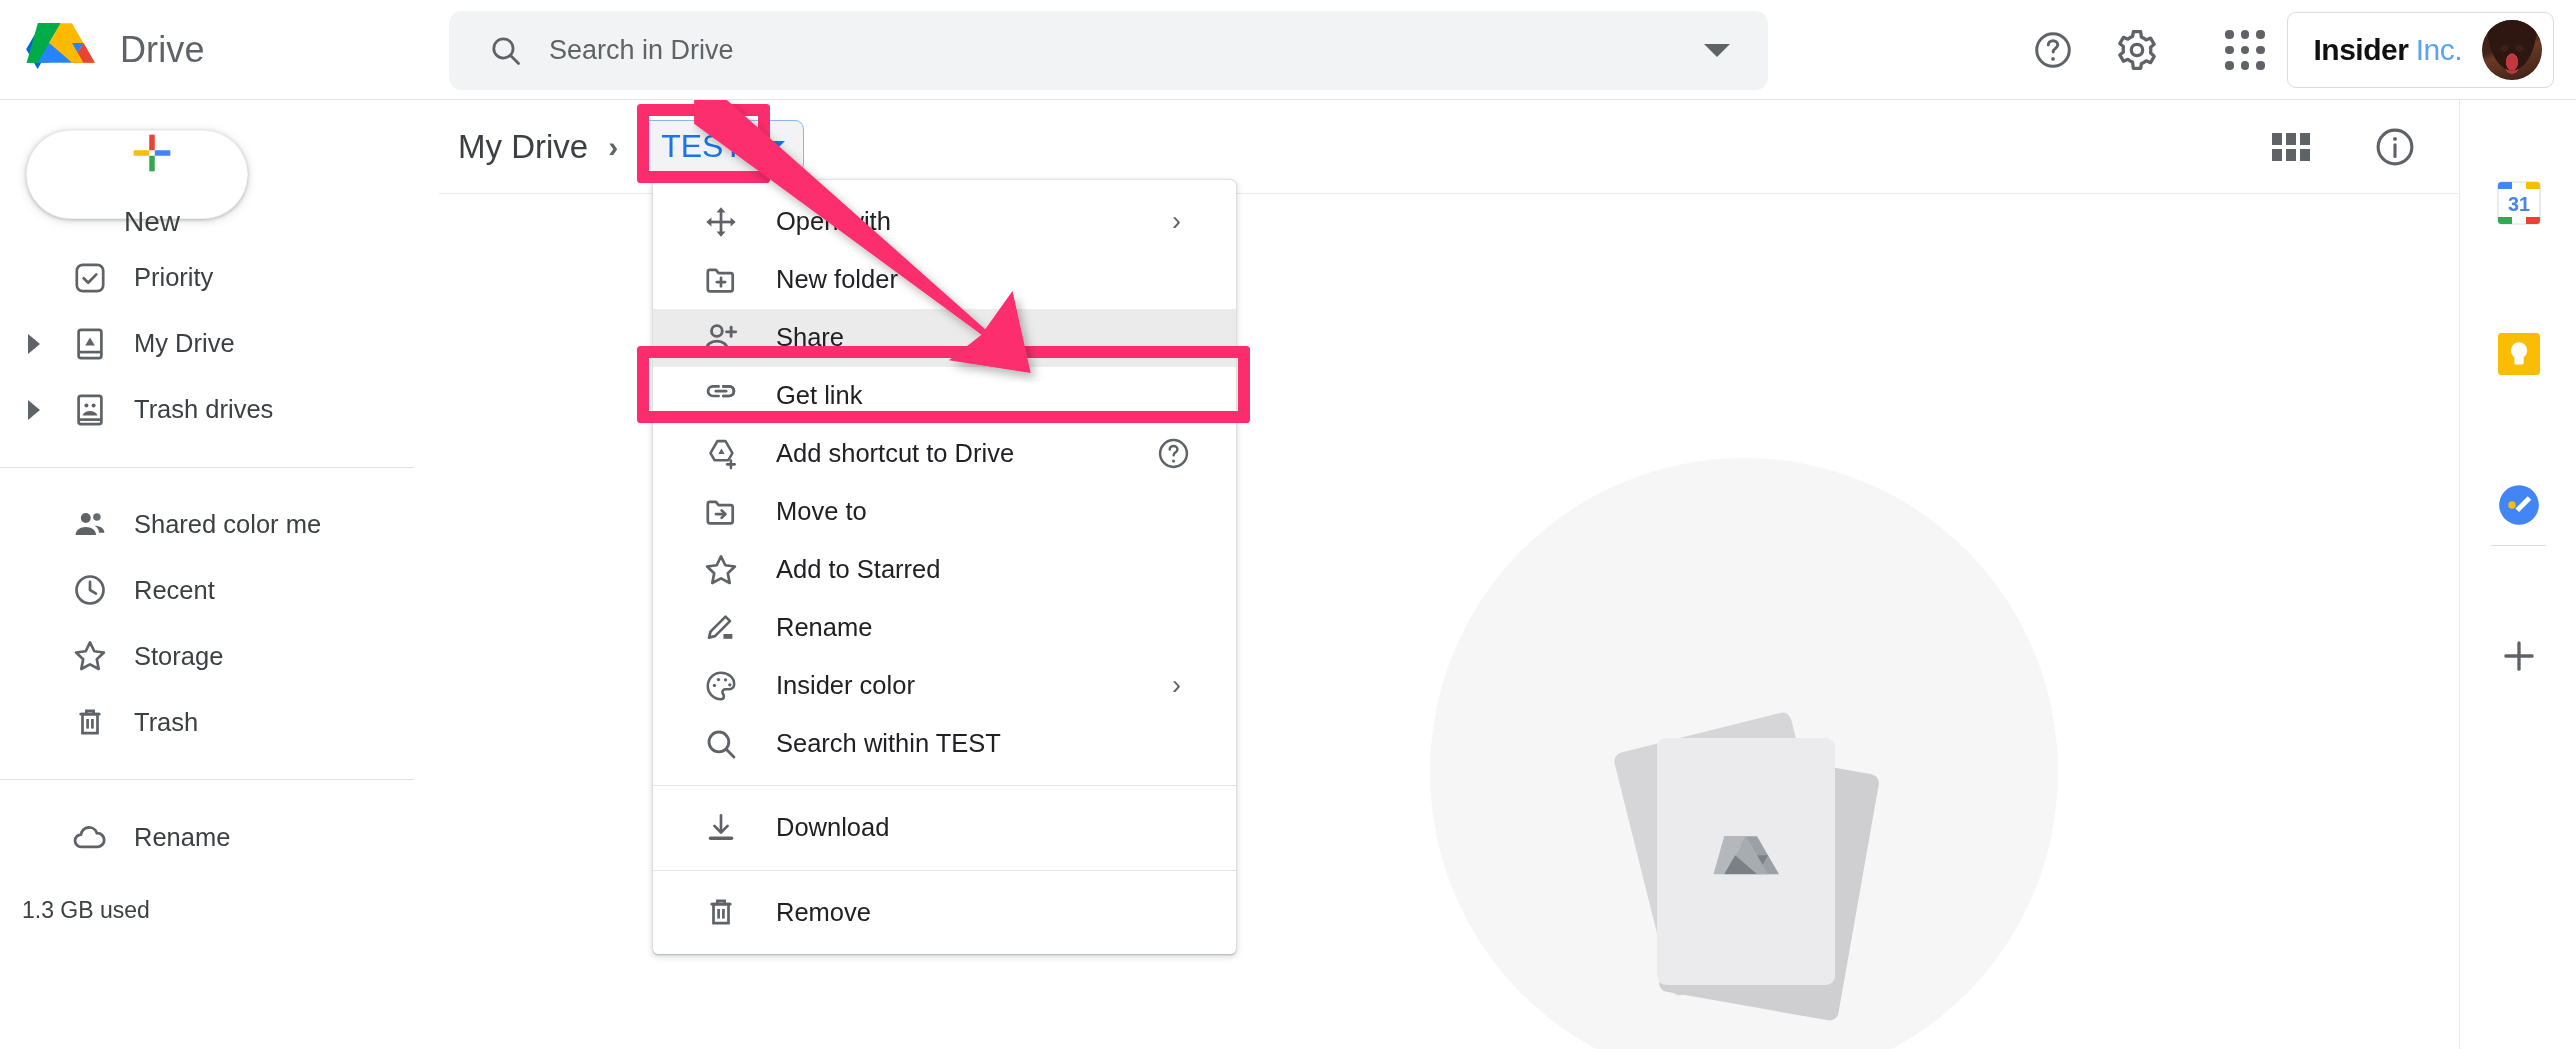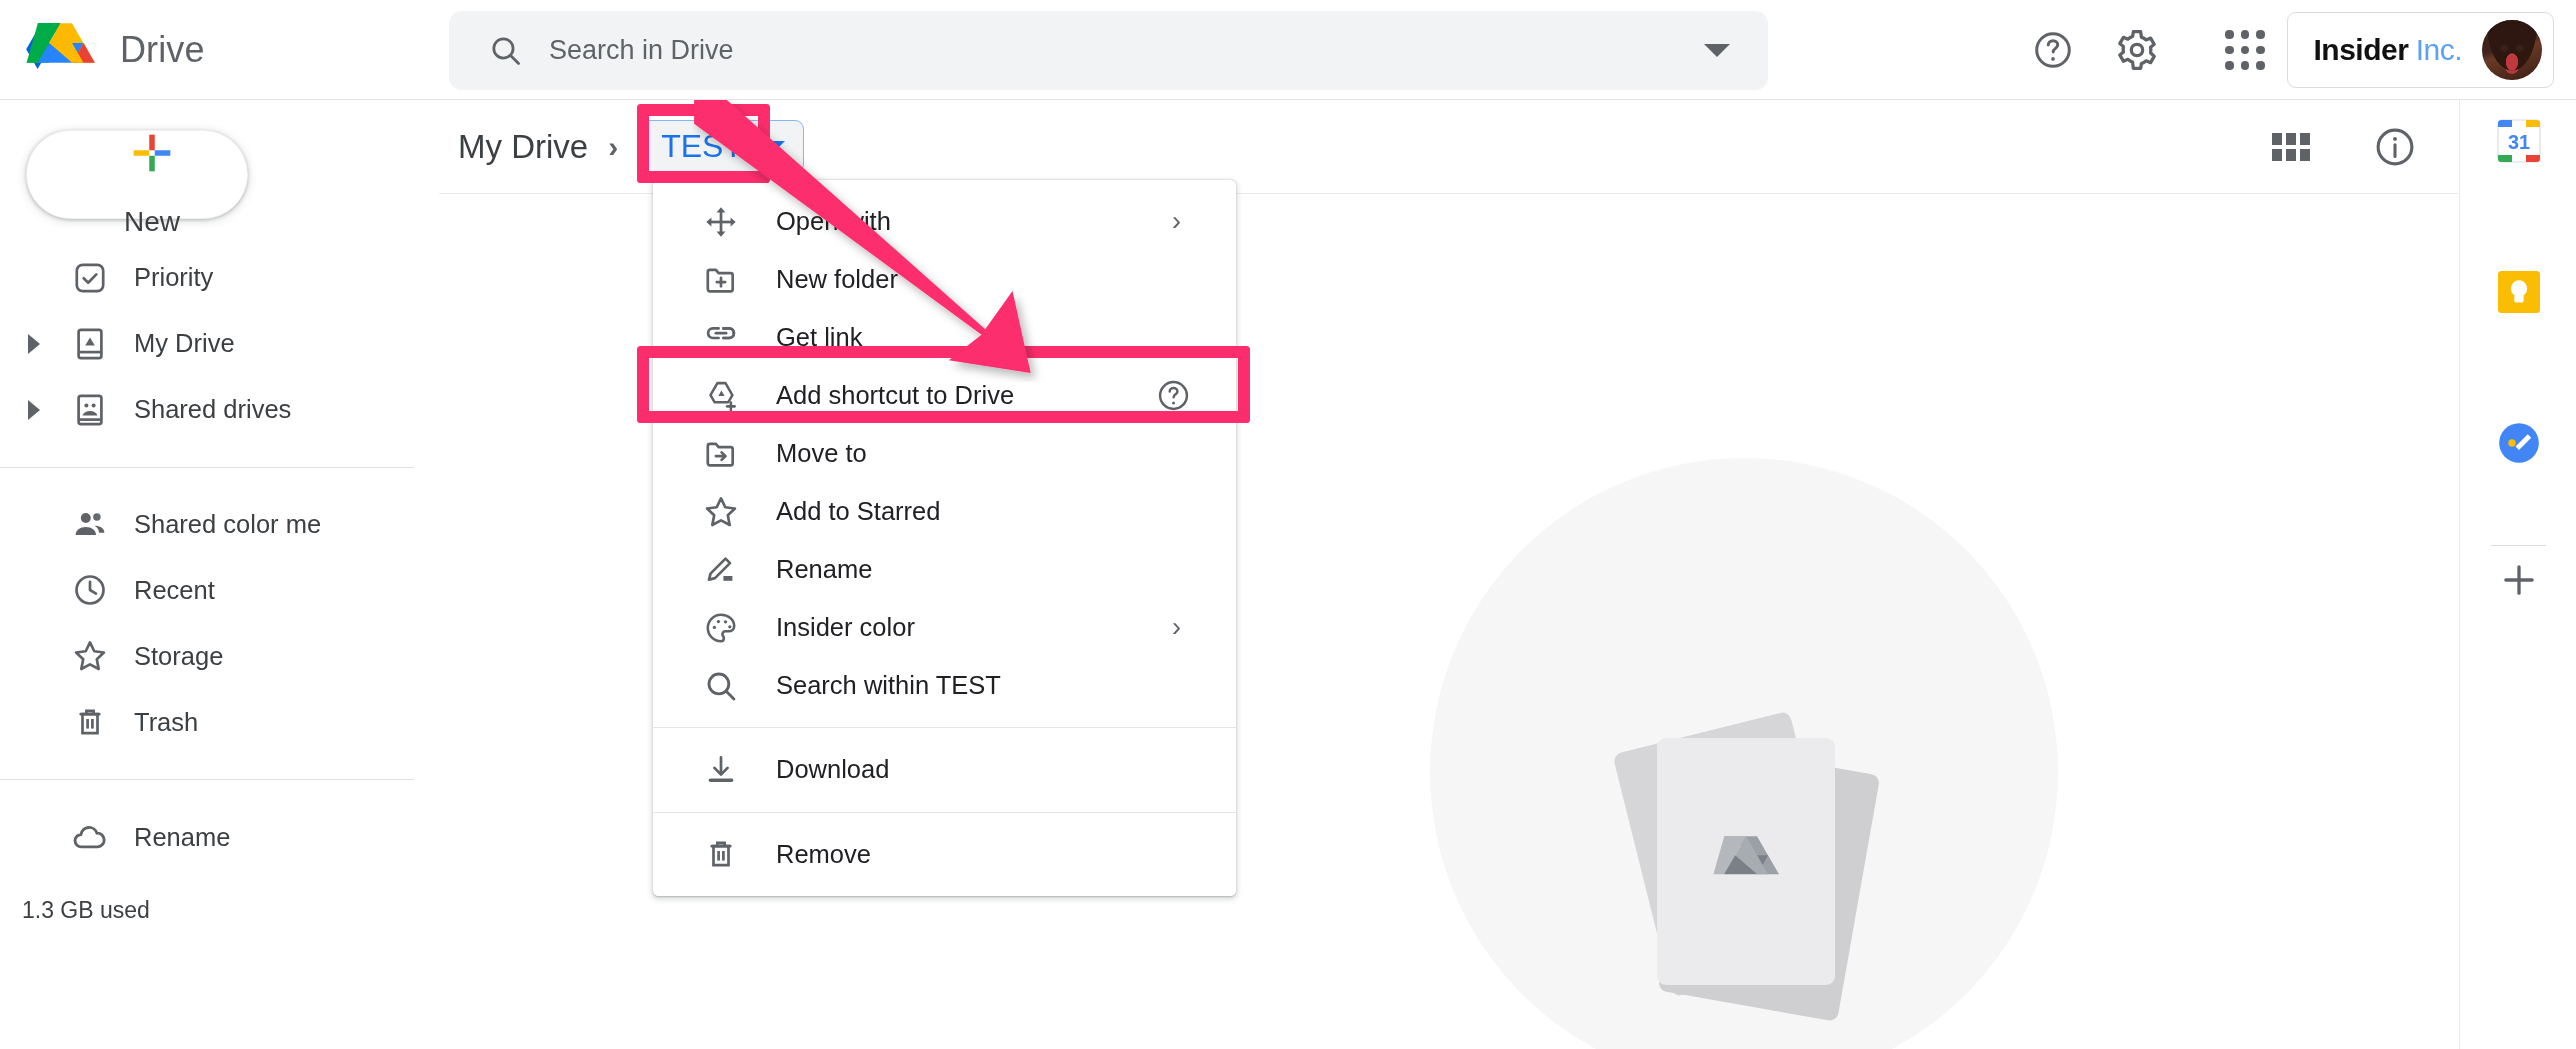--- a/index.html
+++ b/index.html
@@ -134,21 +134,21 @@
   }
   .ghost .p3 {
     position:absolute; left: 35px; top: 16.4px; width: 178px; height: 247px; border-radius: 9px;
     background:#ebebed;
     display:flex; align-items:center; justify-content:center;
   }
   .ghost-tri { width: 66px; height: 58px; }
 
   
   .rail { position:absolute; right:0; top:100px; width: 117px; height: 949px; background:#fff; border-left:0.9px solid #e8eaed; }
-  .rail-ico { width: 117px; height: 118px; display:flex; align-items:flex-start; justify-content:center; cursor:pointer; }
+  .rail-ico { width: 117px; height: 118px; display:flex; align-items:flex-end; justify-content:center; cursor:pointer; }
   .rail-div { width: 55px; height: 0.9px; background:#dadce0; margin: 12.7px auto; }
 
   
   .ctxmenu {
     position:absolute; left: 653px; top: 180px; width: 583px;
     background:#fff; border-radius: 5.5px;
     box-shadow: 0 1.8px 5.5px 1.8px rgba(60,64,67,.15), 0 0.9px 1.8px rgba(60,64,67,.3);
     padding: 12.7px 0 12.7px 0; z-index: 30;
   }
   .mi {
@@ -288,21 +288,21 @@
           </span>
         <span class="ic">
           <svg width="36" height="36" viewBox="0 0 24 24" fill="none" stroke="#5f6368" stroke-width="1.8">
             <rect x="4.4" y="2.6" width="15.2" height="18.8" rx="1.6"></rect>
             <line x1="4.4" y1="18.4" x2="19.6" y2="18.4"></line>
             <circle cx="9.6" cy="9" r="1.35" fill="#5f6368" stroke="none"></circle>
             <circle cx="14.4" cy="9" r="1.35" fill="#5f6368" stroke="none"></circle>
             <path d="M7 15.6c.6-2 2.6-3 5-3s4.4 1 5 3z" fill="#5f6368" stroke="none"></path>
           </svg>
         </span>
-        <span class="txt">Shared drives</span>
+        <span class="txt">Trash drives</span>
       </div>
     </div>
 
     <div class="nav-div"></div>
 
     <div class="nav" style="margin-top:0;">
       <div class="navitem">
         <span class="expander"></span>
         <span class="ic">
           <svg width="36" height="36" viewBox="0 0 24 24" fill="#5f6368">
@@ -465,20 +465,31 @@
       <span class="mico">
         <svg width="36" height="36" viewBox="0 0 24 24" fill="none" stroke="#5f6368" stroke-width="1.8">
           <path d="M3.2 6.6a1.4 1.4 0 0 1 1.4-1.4h4l1.8 2.2h8a1.4 1.4 0 0 1 1.4 1.4v9.4a1.4 1.4 0 0 1-1.4 1.4H4.6a1.4 1.4 0 0 1-1.4-1.4z" stroke-linejoin="round"></path>
           <line x1="12" y1="10.6" x2="12" y2="16.2" stroke-linecap="round"></line>
           <line x1="9.2" y1="13.4" x2="14.8" y2="13.4" stroke-linecap="round"></line>
         </svg>
       </span>
       <span class="mlbl">New folder</span>
     </div>
 
+    <div class="mi active">
+      <span class="mico">
+        <svg width="38" height="38" viewBox="0 0 24 24" fill="none" stroke="#5f6368" stroke-width="1.8">
+          <circle cx="9.4" cy="7.6" r="3.4"></circle>
+          <path d="M2.8 19.6c0-3.6 3-5.6 6.6-5.6s6.6 2 6.6 5.6" stroke-linecap="round"></path>
+          <line x1="18.4" y1="5.2" x2="18.4" y2="11" stroke-linecap="round"></line>
+          <line x1="15.5" y1="8.1" x2="21.3" y2="8.1" stroke-linecap="round"></line>
+        </svg>
+      </span>
+      <span class="mlbl">Share</span>
+    </div>
 
     <div class="mi">
       <span class="mico">
         <svg width="36" height="36" viewBox="0 0 24 24" fill="none" stroke="#5f6368" stroke-width="1.8">
           <path d="M10.4 12H6.6a3.2 3.2 0 0 1 0-6.4h3.8" stroke-linecap="round"></path>
           <path d="M13.6 8.8h3.8a3.2 3.2 0 0 1 0 6.4h-3.8" stroke-linecap="round" transform="translate(0,-3.2)"></path>
           <path d="M13.6 5.6h3.8a3.2 3.2 0 0 1 0 6.4h-3.8" stroke-linecap="round"></path>
           <line x1="8.6" y1="8.8" x2="15.4" y2="8.8" stroke-linecap="round"></line>
         </svg>
       </span>

